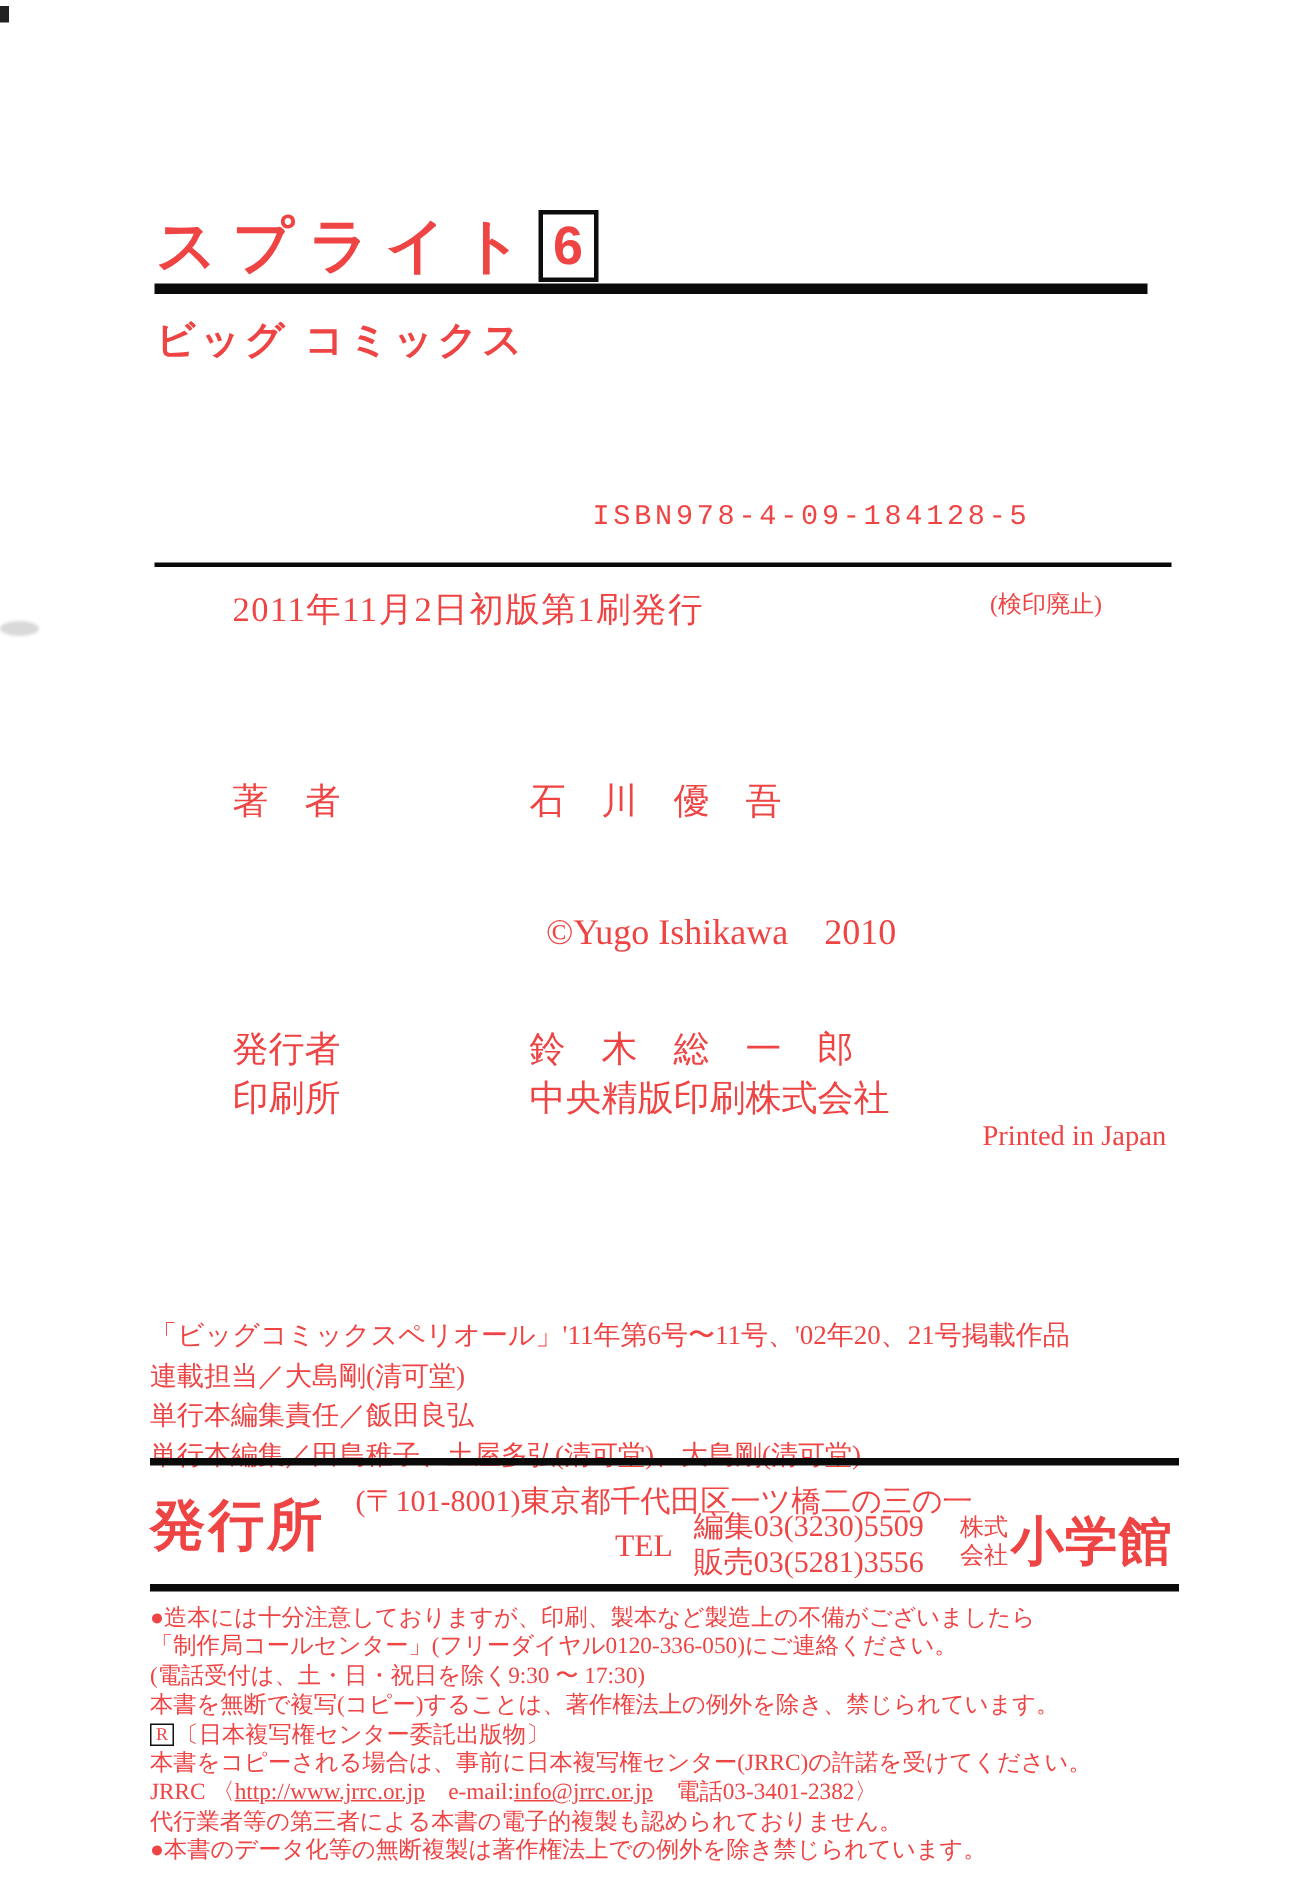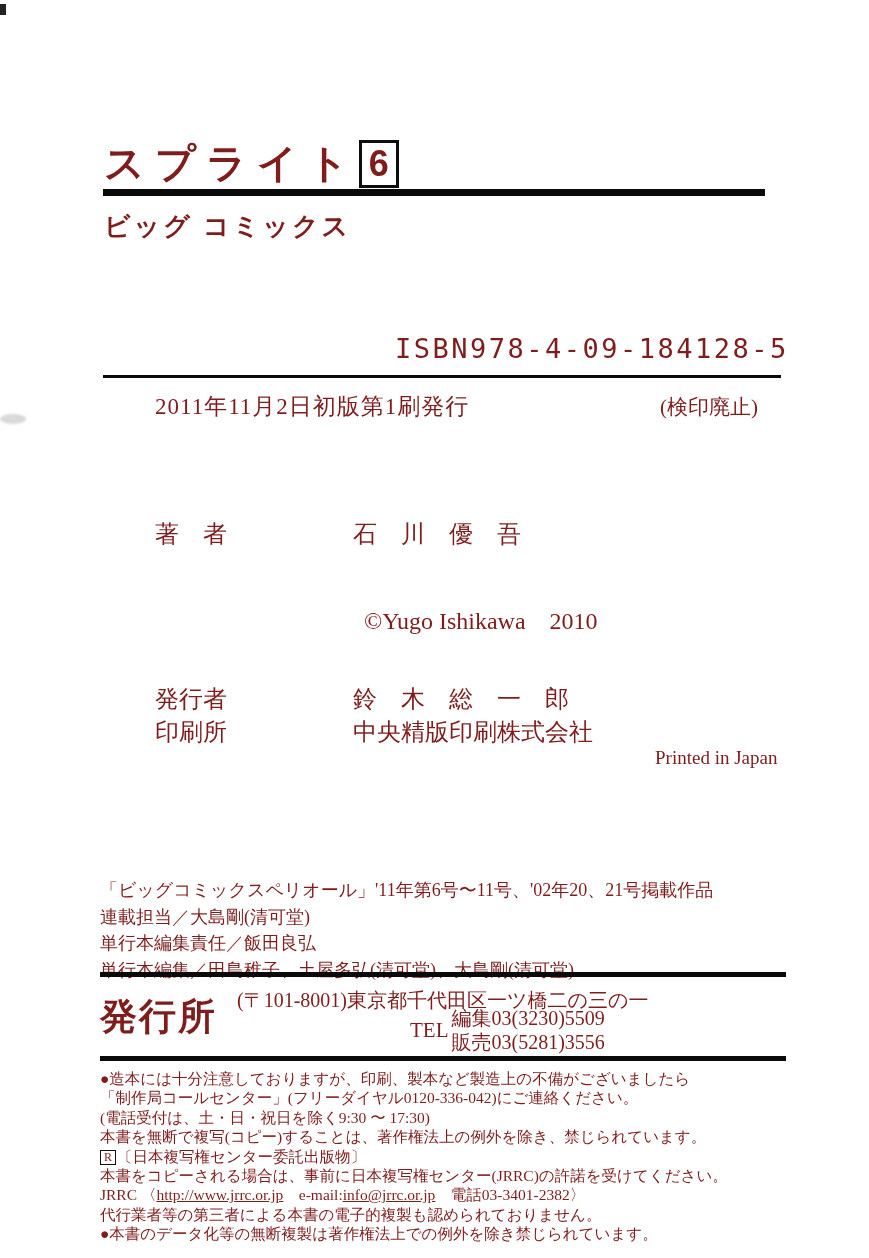--- a/index.html
+++ b/index.html
@@ -1,64 +1,64 @@
 <!DOCTYPE html>
 <html><head>
 <meta charset="utf-8">
 <style>
   html,body{margin:0;padding:0;background:#e8e8e8;}
   .page{
     position:relative;
     width:869px;height:1258px;
     background:#ffffff;
     overflow:hidden;
-    color:#7f1d1d;
+    color:#ef4444;
     font-family:"Liberation Serif", serif;
   }
   .abs{position:absolute;}
   .gothic{font-family:"Liberation Sans", sans-serif;}
   .mincho{font-family:"Liberation Serif", serif;}
   .mono{font-family:"DejaVu Sans Mono", monospace;}
 
   .title{
     left:104px;top:136px;
     font-size:40px;font-weight:bold;letter-spacing:10px;
     white-space:nowrap;display:flex;align-items:center;
   }
   .vol-box{
     display:inline-block;border:3px solid #0d0d0d;
     padding:0 7px;margin-left:0px;
     font-size:36px;letter-spacing:0;line-height:42px;
   }
   .rule{background:#0a0a0a;}
   .rule-title{left:103px;top:189px;width:662px;height:7px;}
   .series{left:104px;top:209px;font-size:26px;font-weight:bold;letter-spacing:3px;}
-  .isbn{left:395px;top:333px;font-size:27px;letter-spacing:2.5px;white-space:nowrap;}
+  .isbn{left:395px;top:333px;font-size:19px;letter-spacing:2.5px;white-space:nowrap;font-family:Liberation Mono, monospace;}
   .rule-isbn{left:103px;top:375px;width:678px;height:3px;}
 
   .edition{left:155px;top:391px;font-size:23px;letter-spacing:1px;white-space:nowrap;}
-  .kenin{left:660px;top:393px;font-size:21px;white-space:nowrap;}
+  .kenin{left:660px;top:393px;font-size:16px;white-space:nowrap;}
 
   .cred-label{left:155px;font-size:24px;white-space:nowrap;}
   .cred-value{left:353px;font-size:24px;white-space:nowrap;}
   .row-author{top:518px;}
   .copyright{left:364px;top:605px;font-size:24px;white-space:nowrap;}
   .row-publisher{top:667px;margin-top:16px;}
   .row-printer{top:716px;}
   .printed{left:655px;top:747px;font-size:19px;white-space:nowrap;}
 
   .editorial{left:100px;top:877px;font-size:18px;line-height:26.5px;white-space:nowrap;}
 
   .rule-pub-top{left:100px;top:972px;width:686px;height:5px;}
   .rule-pub-bottom{left:100px;top:1056px;width:686px;height:5px;}
 
   .hakkojo{left:100px;top:992px;font-size:37px;font-weight:bold;letter-spacing:2px;white-space:nowrap;}
   .address{left:237px;top:987px;font-size:20px;white-space:nowrap;}
   .telblock{left:410px;top:1006px;display:flex;align-items:center;}
-  .tel-label{font-size:21px;margin-right:3px;}
+  .tel-label{font-size:21px;margin-right:14px;}
   .tel-lines{display:flex;flex-direction:column;font-size:20px;line-height:24px;white-space:nowrap;align-items:flex-end;}
   .company{left:640px;top:1004px;display:flex;align-items:center;}
   .company-prefix{display:flex;flex-direction:column;font-size:16px;line-height:19px;margin-right:2px;}
   .company-name{font-size:35px;font-weight:bold;letter-spacing:1px;white-space:nowrap;}
 
   .notices{left:100px;top:1069px;font-size:15.5px;line-height:19.4px;white-space:nowrap;}
   .r-box{
     display:inline-block;border:1.5px solid #111;
     font-size:12px;line-height:13px;padding:0 3px;margin-right:1px;
     vertical-align:1px;
@@ -115,26 +115,33 @@
   <div class="abs address mincho">(〒101-8001)東京都千代田区一ツ橋二の三の一</div>
 
   <div class="abs telblock">
     <span class="tel-label mincho">TEL</span>
     <span class="tel-lines mincho">
       <span>編集03(3230)5509</span>
       <span>販売03(5281)3556</span>
     </span>
   </div>
 
+  <div class="abs company">
+    <span class="company-prefix mincho">
+      <span>株式</span>
+      <span>会社</span>
+    </span>
+    <span class="company-name gothic">小学館</span>
+  </div>
 
   <div class="abs rule rule-pub-bottom"></div>
 
   <div class="abs notices mincho">
     <div>●造本には十分注意しておりますが、印刷、製本など製造上の不備がございましたら</div>
-    <div>「制作局コールセンター」(フリーダイヤル0120-336-042)にご連絡ください。</div>
+    <div>「制作局コールセンター」(フリーダイヤル0120-336-050)にご連絡ください。</div>
     <div>(電話受付は、土・日・祝日を除く9:30 〜 17:30)</div>
     <div>本書を無断で複写(コピー)することは、著作権法上の例外を除き、禁じられています。</div>
     <div><span class="r-box">R</span><span>〔日本複写権センター委託出版物〕</span></div>
     <div>本書をコピーされる場合は、事前に日本複写権センター(JRRC)の許諾を受けてください。</div>
     <div><span>JRRC 〈</span><span class="ulink">http://www.jrrc.or.jp</span><span>　e-mail:</span><span class="ulink">info@jrrc.or.jp</span><span>　電話03-3401-2382〉</span></div>
     <div>代行業者等の第三者による本書の電子的複製も認められておりません。</div>
     <div>●本書のデータ化等の無断複製は著作権法上での例外を除き禁じられています。</div>
   </div>
 
 </div>

